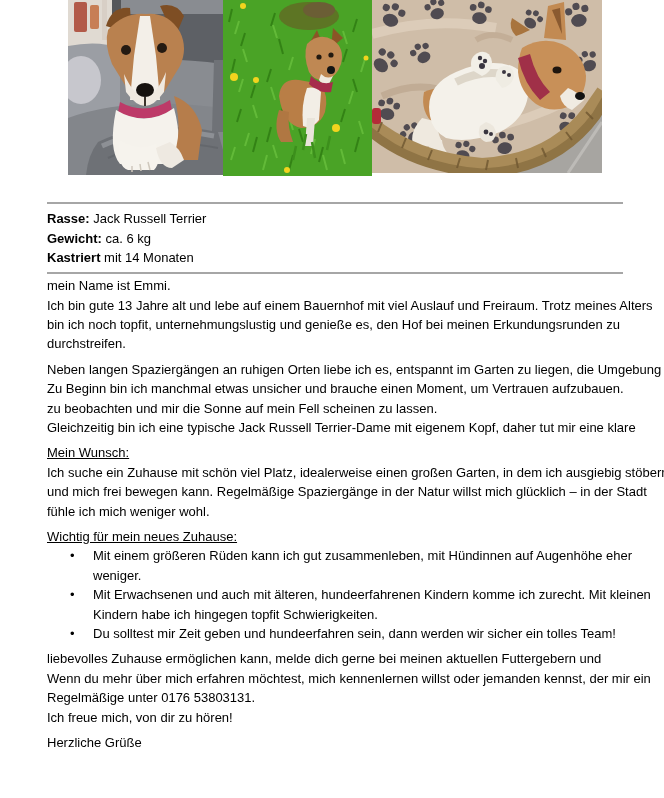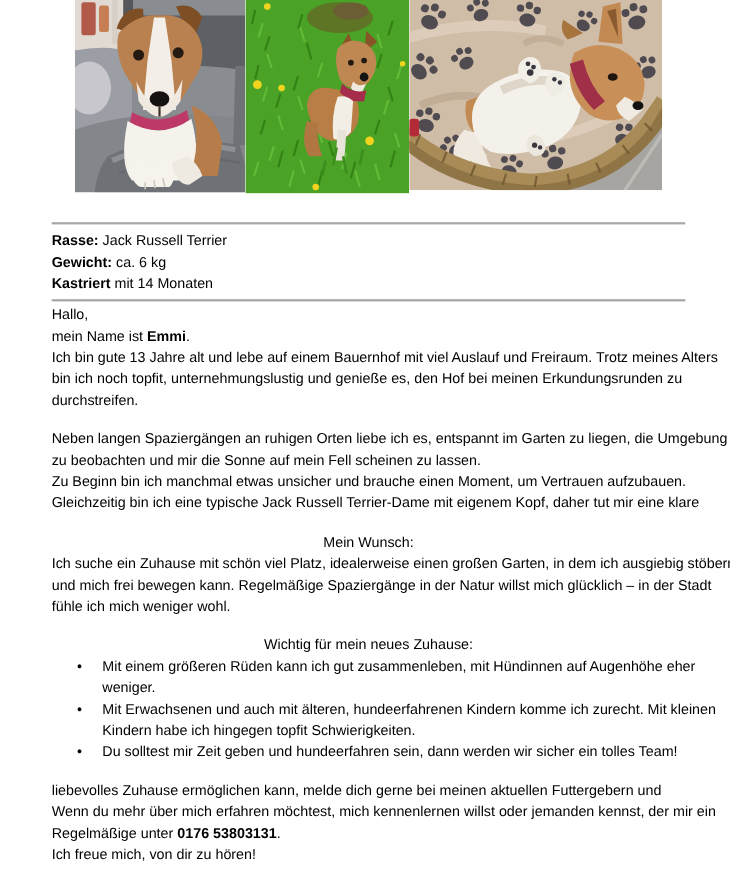--- a/index.html
+++ b/index.html
@@ -21,25 +21,25 @@
   .photo-3{left:372px;width:230px;height:173px;}
   
   .content{margin-left:47px;width:576px;}
   .rule{height:2px;background:#a6a6a6;border:none;margin:0;padding:0;}
   .rule-1{margin-top:26px;}
   .rule-2{margin-top:4px;}
   .facts{margin-top:5px;line-height:19.7px;}
   .fact{white-space:nowrap;}
   .fact b{font-weight:bold;text-align:right;}
   .body{margin-top:2px;line-height:19.4px;}
-  .para{margin-top:16px;}
+  .para{margin-top:6px;}
   .para.first{margin-top:0;}
   .line{white-space:nowrap;}
-  .heading-underline{text-align:center;}
-  b{font-weight:bold;}
+  .heading-underline{text-decoration:underline;}
+  b{font-weight:normal;}
   .bullets .item{position:relative;padding-left:46px;}
   .bullets .dot{position:absolute;left:23px;top:0;}
 </style>
 </head>
 <body>
 
 <div class="page">
 
   <div class="photo-strip">
 
@@ -196,31 +196,30 @@
       <div class="fact"><b>Rasse:</b><span> Jack Russell Terrier</span></div>
       <div class="fact"><b>Gewicht:</b><span> ca. 6 kg</span></div>
       <div class="fact"><b>Kastriert</b><span> mit 14 Monaten</span></div>
     </div>
 
     <hr class="rule rule-2">
 
     <div class="body">
 
       <div class="para first">
-        <div class="line">Hallo,</div>
         <div class="line"><span>mein Name ist </span><b>Emmi</b><span>.</span></div>
         <div class="line">Ich bin gute 13 Jahre alt und lebe auf einem Bauernhof mit viel Auslauf und Freiraum. Trotz meines Alters</div>
         <div class="line">bin ich noch topfit, unternehmungslustig und genieße es, den Hof bei meinen Erkundungsrunden zu</div>
         <div class="line">durchstreifen.</div>
       </div>
 
       <div class="para">
         <div class="line">Neben langen Spaziergängen an ruhigen Orten liebe ich es, entspannt im Garten zu liegen, die Umgebung</div>
+        <div class="line">Zu Beginn bin ich manchmal etwas unsicher und brauche einen Moment, um Vertrauen aufzubauen.</div>
         <div class="line">zu beobachten und mir die Sonne auf mein Fell scheinen zu lassen.</div>
-        <div class="line">Zu Beginn bin ich manchmal etwas unsicher und brauche einen Moment, um Vertrauen aufzubauen.</div>
         <div class="line">Gleichzeitig bin ich eine typische Jack Russell Terrier-Dame mit eigenem Kopf, daher tut mir eine klare</div>
       </div>
 
       <div class="para">
         <div class="line heading-underline">Mein Wunsch:</div>
         <div class="line">Ich suche ein Zuhause mit schön viel Platz, idealerweise einen großen Garten, in dem ich ausgiebig stöbern</div>
         <div class="line">und mich frei bewegen kann. Regelmäßige Spaziergänge in der Natur willst mich glücklich – in der Stadt</div>
         <div class="line">fühle ich mich weniger wohl.</div>
       </div>
 

